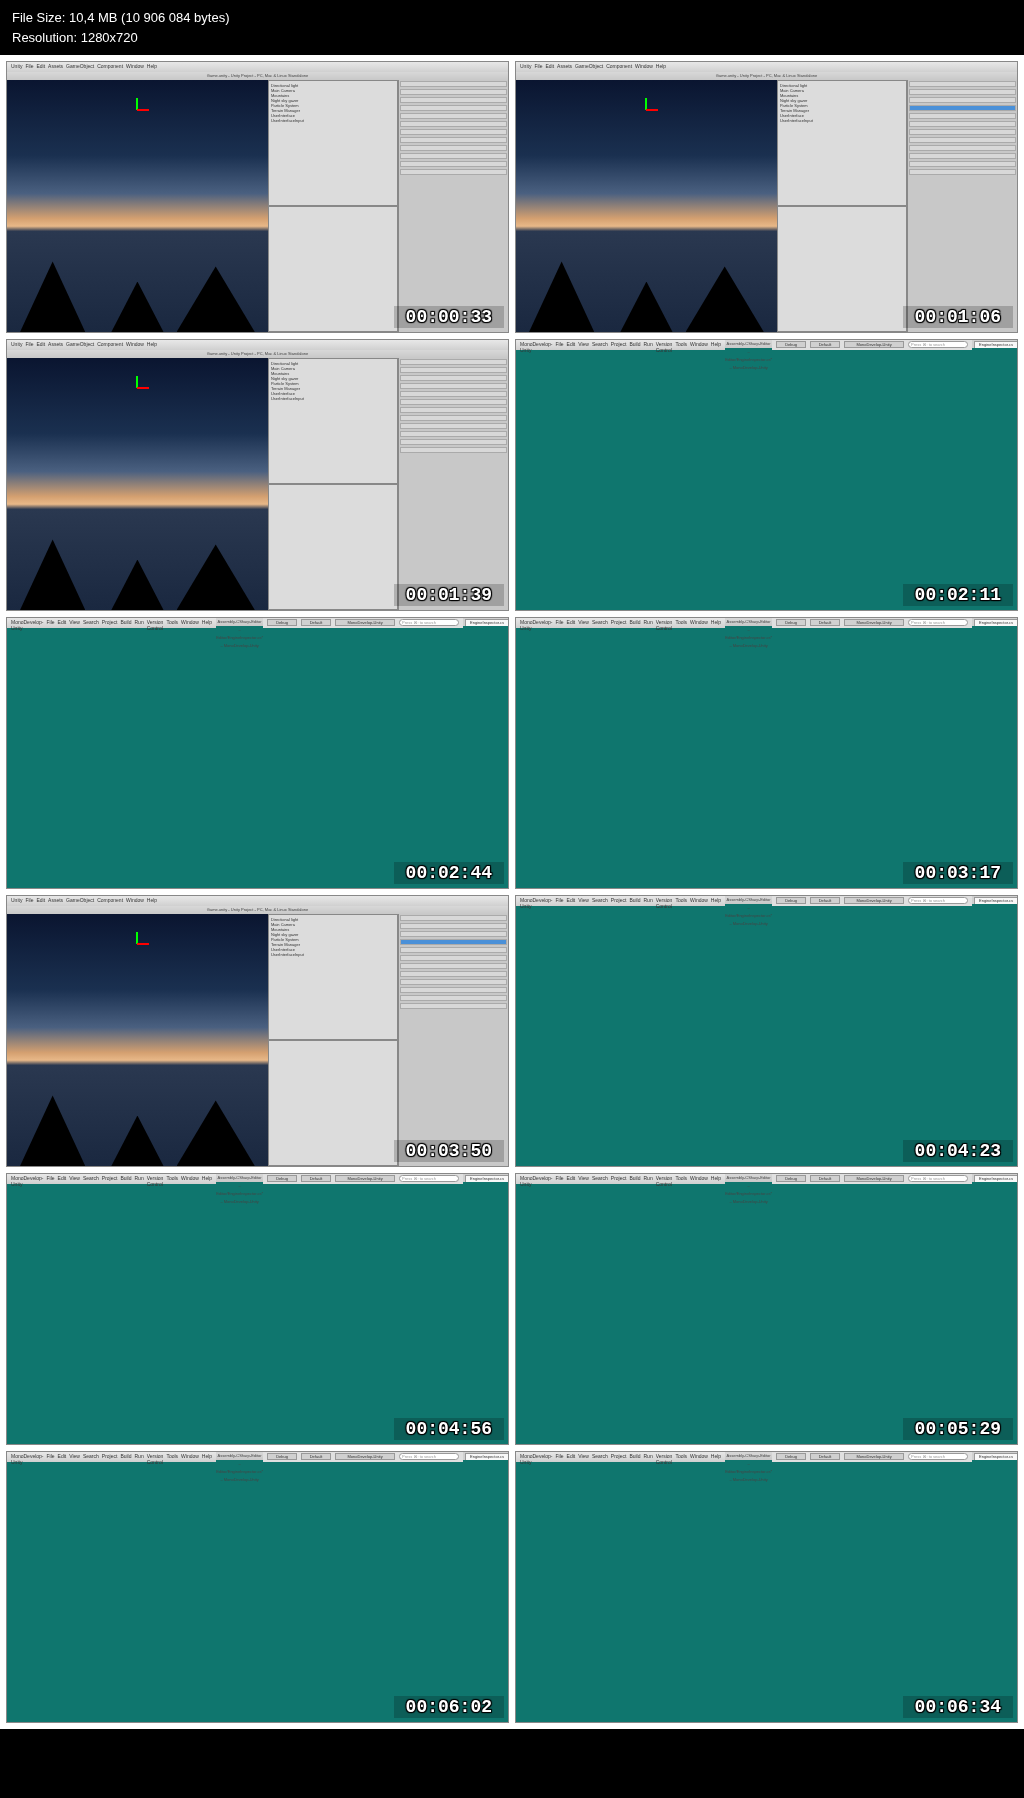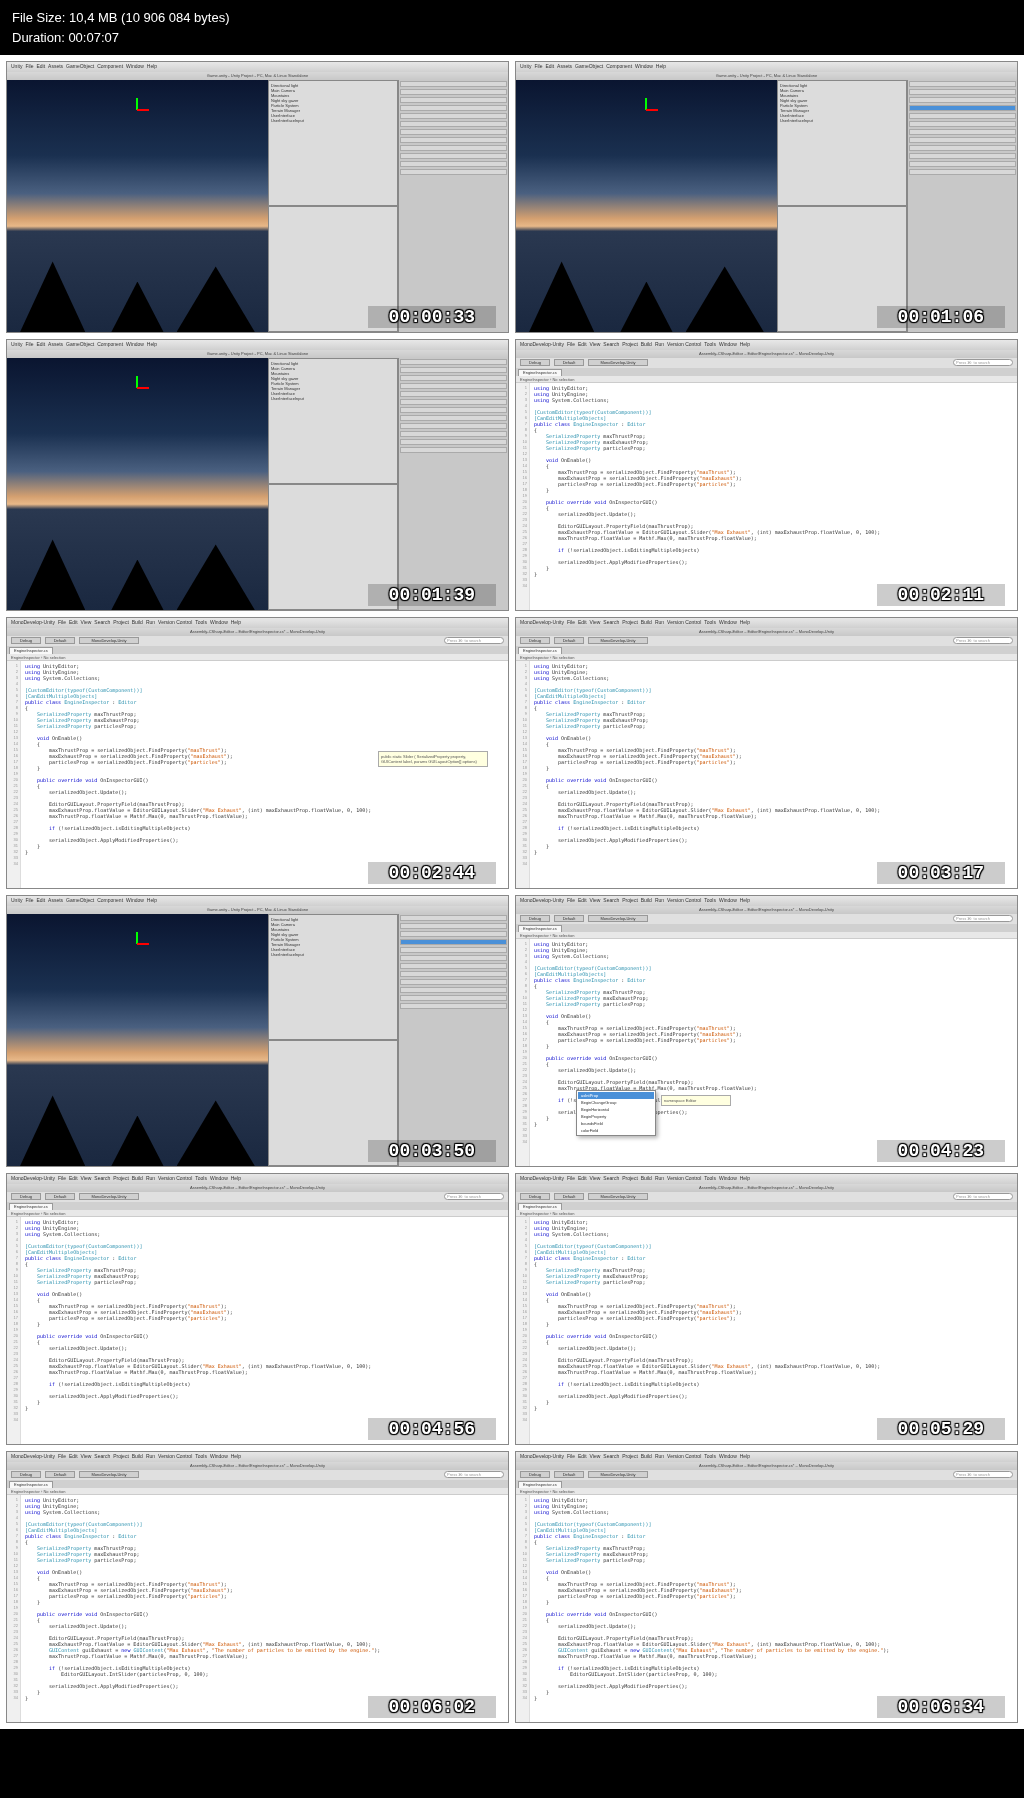--- a/index.html
+++ b/index.html
@@ -2,21 +2,21 @@
 <html><head>
 <meta charset="utf-8">
 <style>
 * { margin: 0; padding: 0; box-sizing: border-box; }
 body { font-family: Arial, sans-serif; background: #000; width: 1024px; height: 1798px; position: relative; }
 .header { background: #000; color: #fff; padding: 8px 12px; font-size: 13px; line-height: 1.5; position: relative; }
 .header-line { display: block; }
 .watermark { position: absolute; top: 15px; right: 15px; font-size: 42px; font-weight: bold; color: rgba(255,255,255,0.4); font-family: 'Arial Black', sans-serif; letter-spacing: 2px; }
 .grid { display: grid; grid-template-columns: 1fr 1fr; gap: 6px; padding: 6px; background: #fff; }
 .thumb { position: relative; border: 1px solid #888; background: #5a5a5a; height: 272px; overflow: hidden; }
-.timestamp { position: absolute; bottom: 4px; right: 12px; background: rgba(0,0,0,0.2); color: #fff; font-size: 18px; font-weight: bold; padding: 1px 21px; font-family: 'Courier New', monospace; text-shadow: 1px 1px 1px #000, -1px -1px 1px #000, 1px -1px 1px #000, -1px 1px 1px #000; }
+.timestamp { position: absolute; bottom: 4px; right: 4px; background: rgba(0,0,0,0.2); color: #fff; font-size: 18px; font-weight: bold; padding: 1px 12px; font-family: 'Courier New', monospace; text-shadow: 1px 1px 1px #000, -1px -1px 1px #000, 1px -1px 1px #000, -1px 1px 1px #000; }
 
 
 .unity-thumb { display: flex; flex-direction: column; font-size: 5px; }
 .unity-menubar { background: linear-gradient(#e8e8e8, #d0d0d0); height: 10px; display: flex; gap: 3px; padding: 1px 4px; font-size: 5px; color: #333; }
 .unity-titlebar { background: linear-gradient(#d8d8d8, #c8c8c8); height: 8px; text-align: center; font-size: 4px; color: #444; line-height: 8px; }
 .unity-body { display: flex; flex: 1; }
 .unity-scene { flex: 1.2; position: relative; background: linear-gradient(to bottom, #0a1530 0%, #1a3050 30%, #4a6080 45%, #d4a070 55%, #e8b888 58%, #2a3850 60%, #1a2840 100%); }
 .mountains { position: absolute; bottom: 0; width: 100%; height: 40%; }
 .mountain { position: absolute; bottom: 0; background: #000; }
 .m1 { left: 5%; width: 25%; height: 70%; clip-path: polygon(0 100%, 50% 0, 100% 100%); }
@@ -25,21 +25,21 @@
 .gizmo { position: absolute; top: 15px; left: 50%; width: 30px; height: 30px; transform: translateX(-50%); }
 .gizmo::before { content: ''; position: absolute; top: 50%; left: 50%; width: 2px; height: 12px; background: #0f0; transform: translate(-50%, -100%); }
 .gizmo::after { content: ''; position: absolute; top: 50%; left: 50%; width: 12px; height: 2px; background: #f00; transform: translateY(-50%); }
 .unity-panels { flex: 0.6; display: flex; flex-direction: column; background: #c8c8c8; }
 .unity-panel { border: 1px solid #888; background: #dcdcdc; flex: 1; padding: 2px; font-size: 4px; color: #333; overflow: hidden; }
 .unity-inspector { flex: 0.5; background: #c8c8c8; border-left: 1px solid #888; display: flex; flex-direction: column; }
 .inspector-row { height: 6px; background: #d8d8d8; margin: 1px; border: 1px solid #aaa; }
 .inspector-hl { background: #4a90d8; }
 
 
-.mono-thumb { display: flex; flex-direction: column; background: #1d4ed8; font-size: 5px; }
+.mono-thumb { display: flex; background: #0f766e; font-size: 5px; }
 .mono-menubar { background: linear-gradient(#e8e8e8, #d0d0d0); height: 10px; display: flex; gap: 3px; padding: 1px 4px; font-size: 5px; color: #333; }
 .mono-titlebar { background: linear-gradient(#d8d8d8, #c8c8c8); height: 8px; text-align: center; font-size: 4px; color: #444; line-height: 8px; }
 .mono-toolbar { background: #e0e0e0; height: 10px; display: flex; padding: 1px 4px; gap: 4px; }
 .mono-btn { background: #d0d0d0; border: 1px solid #999; width: 30px; height: 7px; font-size: 4px; text-align: center; color: #333; }
 .mono-search { margin-left: auto; width: 60px; height: 7px; background: #fff; border: 1px solid #999; border-radius: 4px; font-size: 4px; color: #999; padding-left: 2px; }
 .mono-tabs { display: flex; background: #d0d0d0; height: 8px; padding-top: 1px; }
 .mono-tab { background: #f8f8f8; border: 1px solid #999; border-bottom: none; padding: 0 4px; font-size: 4px; color: #333; margin-left: 2px; }
 .mono-breadcrumb { background: #e8e8e8; height: 7px; font-size: 4px; color: #555; padding: 1px 4px; border-bottom: 1px solid #ccc; }
 .mono-editor { flex: 1; display: flex; background: #fff; }
 .mono-gutter { width: 14px; background: #f0f0f0; border-right: 1px solid #ddd; display: flex; flex-direction: column; padding-top: 2px; }
@@ -52,21 +52,21 @@
 .autocomplete { position: absolute; background: #fff; border: 1px solid #888; box-shadow: 2px 2px 4px rgba(0,0,0,0.3); font-size: 4px; padding: 1px; }
 .ac-item { padding: 1px 3px; color: #333; }
 .ac-sel { background: #4a90d8; color: #fff; }
 .tooltip-box { position: absolute; background: #ffffe0; border: 1px solid #aaa; font-size: 4px; padding: 2px; color: #555; }
 </style>
 </head>
 <body>
 
 <div class="header">
   <span class="header-line"><span>File Size:</span> <span>10,4 MB (10 906 084 bytes)</span></span>
-  <span class="header-line"><span>Duration:</span> <span>00:07:07</span></span>
+  <span class="header-line"><span>Resolution:</span> <span>1280x720</span></span>
 </div>
 
 <div class="grid">
 
   <div class="thumb unity-thumb">
     <div class="unity-menubar" id="umenu1">
         <span>Unity</span>
         <span>File</span>
         <span>Edit</span>
         <span>Assets</span>

